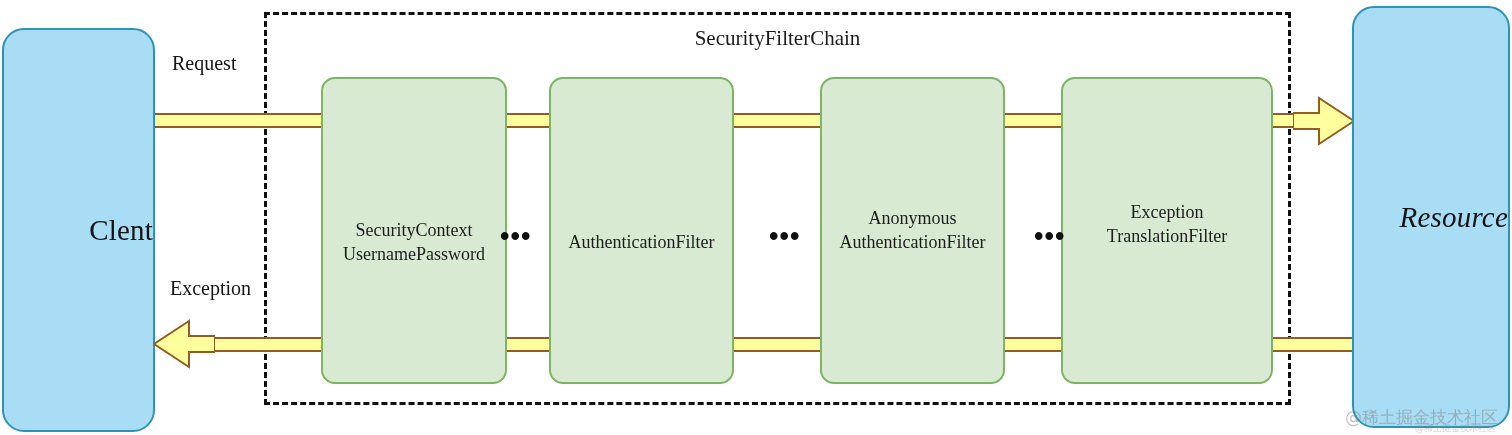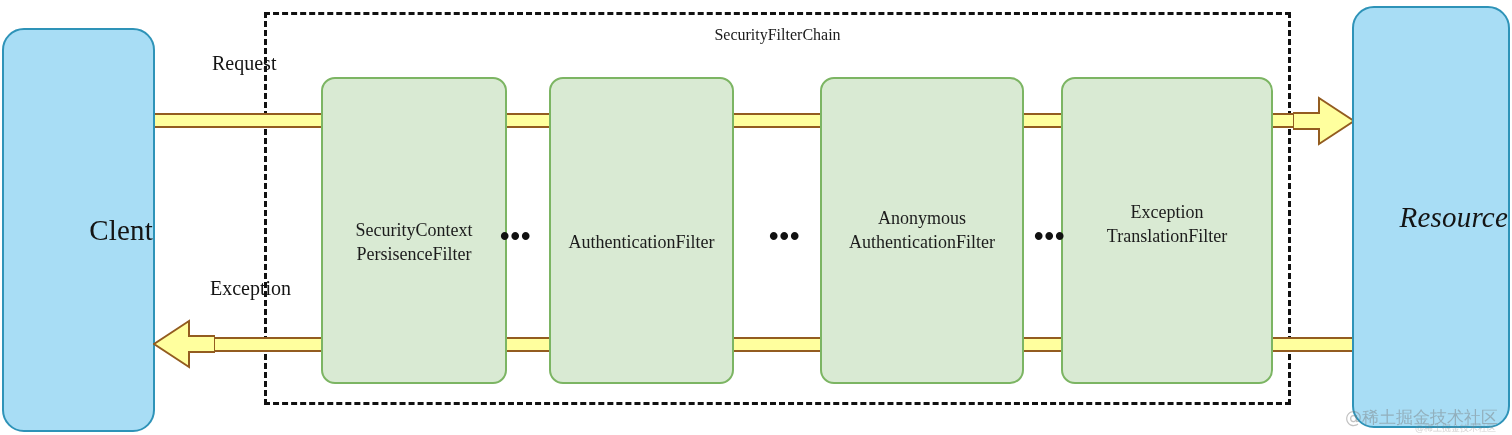--- a/index.html
+++ b/index.html
@@ -46,21 +46,21 @@
     box-sizing: border-box;
     border: 3px dashed #111111;
     background: transparent;
   }
   #chain-title {
     position: absolute;
     left: 264px;
     top: 26px;
     width: 1027px;
     text-align: center;
-    font-size: 16px;
+    font-size: 21px;
     color: #1b1b1b;
   }
 
   
   .filter-box {
     position: absolute;
     box-sizing: border-box;
     top: 77px;
     height: 307px;
     background: #d9ead3;
@@ -70,21 +70,21 @@
     align-items: center;
     justify-content: center;
     text-align: center;
     font-size: 18px;
     line-height: 1.33;
     color: #1c1c1c;
   }
   .filter-label { display: block; padding: 0 6px; }
   #filter-0 { left: 285px;  width: 186px; margin-left: 36px; }
   #filter-1 { left: 549px;  width: 185px; }
-  #filter-2 { left: 820px;  width: 204px; }
+  #filter-2 { left: 820px;  width: 185px; }
   #filter-3 { left: 1061px; width: 212px; }
   
   #filter-0 .filter-label { transform: translateY(12px); }
   #filter-3 .filter-label { transform: translateY(-6px); }
 
   
   .ellipsis {
     position: absolute;
     font-family: "Liberation Sans", sans-serif;
     font-size: 27px;
@@ -128,21 +128,20 @@
     width: 62px;
     height: 52px;
   }
 
   
   .edge-label {
     position: absolute;
     font-size: 20px;
     color: #151515;
     white-space: nowrap;
-    margin-left: 40px;
   }
   #label-request  { left: 172px; top: 52px; }
   #label-response { left: 170px; top: 277px; }
 
   
   #watermark {
     position: absolute;
     right: 14px;
     bottom: 6px;
     font-family: "DejaVu Sans", sans-serif;
@@ -174,21 +173,21 @@
   <div id="chain-box"></div>
   <div id="chain-title">SecurityFilterChain</div>
 
   <div id="band-req" class="band request"></div>
 
   <div id="band-res" class="band response"></div>
 
   <div id="filter-0" class="filter-box">
     <span class="filter-label">
       <span>SecurityContext</span><br>
-      <span>PersisenceFilter</span>
+      <span>UsernamePassword</span>
     </span>
   </div>
 
   <div id="filter-1" class="filter-box">
     <span class="filter-label">
       <br>
       <span>AuthenticationFilter</span>
     </span>
   </div>
 

